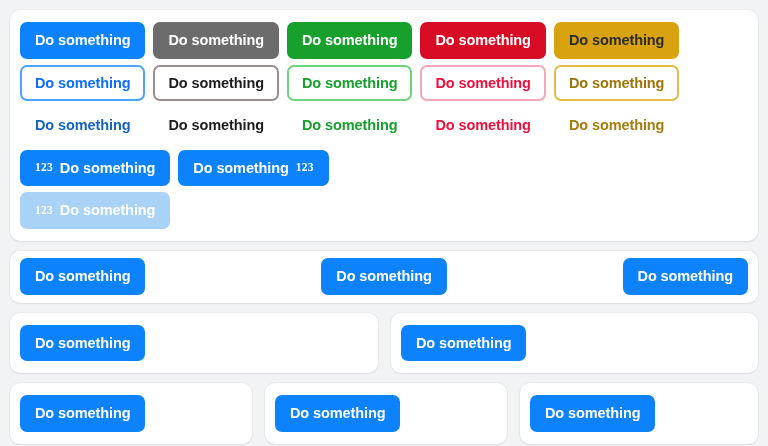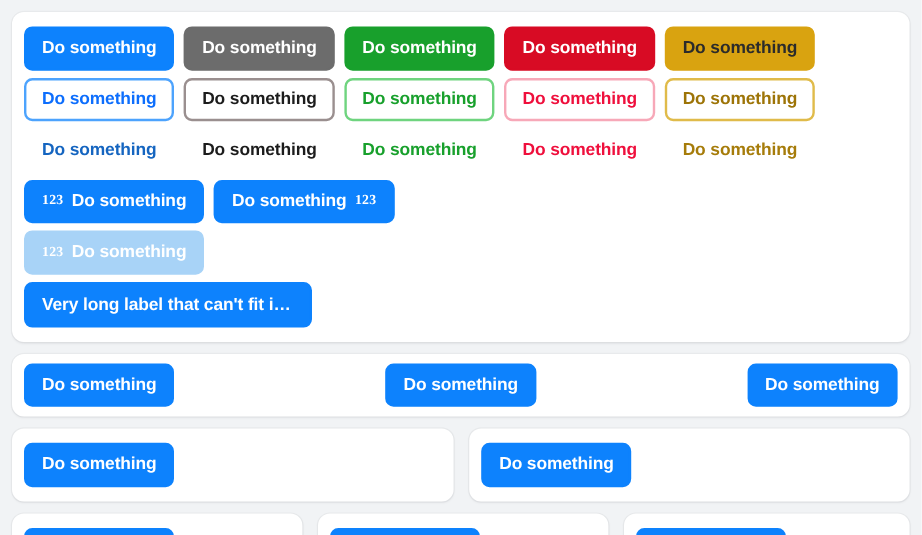--- a/index.html
+++ b/index.html
@@ -190,23 +190,20 @@
       </button>
     </div>
 
     <div class="btn-row">
       <button class="btn disabled" disabled="">
         <span class="btn-icon">123</span>
         <span>Do something</span>
       </button>
     </div>
 
-    <div class="btn-row">
-      <button class="btn solid primary truncate">Very long label that can't fit in …</button>
-    </div>
 
   </div>
 
   <div class="card align-card">
     <button class="btn solid primary">Do something</button>
     <button class="btn solid primary">Do something</button>
     <button class="btn solid primary">Do something</button>
   </div>
 
   <div class="strip two">

